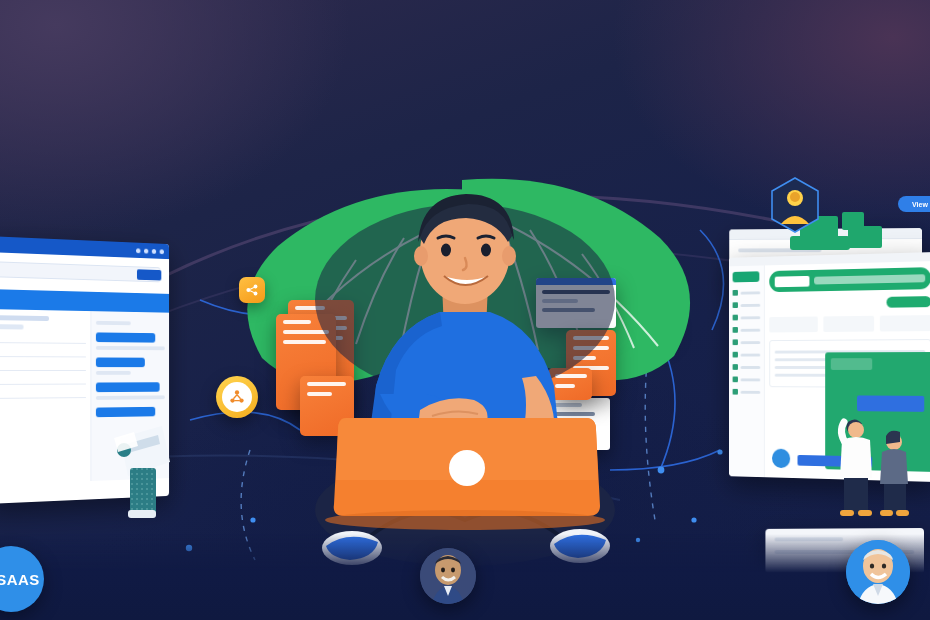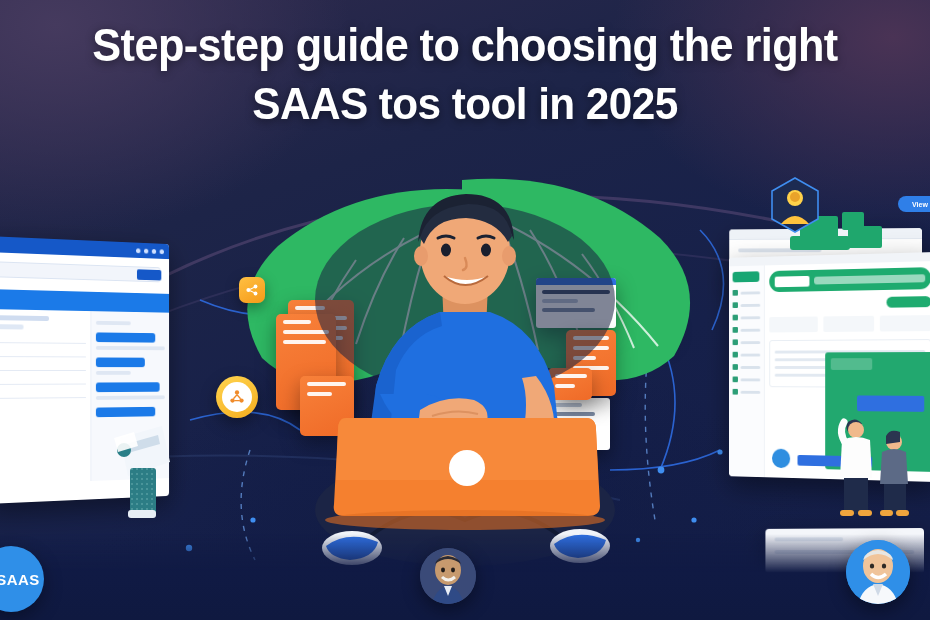--- a/index.html
+++ b/index.html
@@ -180,24 +180,20 @@
         <circle cx="694" cy="520" r="2.6"></circle>
       <circle cx="638" cy="540" r="2.2"></circle>
         <circle cx="137" cy="477" r="2.4"></circle>
     </g>
     <g stroke="#6fa4ef" stroke-width="1.4" stroke-dasharray="5 6" fill="none" opacity=".7">
       <path d="M648 350 Q640 430 655 520"></path>
       <path d="M250 450 Q230 510 255 560"></path>
     </g>
   </svg>
 
-  <div class="title-wrap">
-    <div class="title-line l1">Step-step guide to choosing the right</div>
-    <div class="title-line l2">SAAS tos tool in 2025</div>
-  </div>
 
   <div class="panel left-dash">
     <div class="ld-top">
       <span class="ld-dot"></span>
       <span class="ld-dot"></span>
       <span class="ld-dot"></span>
       <span class="ld-dot"></span>
     </div>
     <div class="ld-search"></div>
     <div class="ld-btn"></div>

